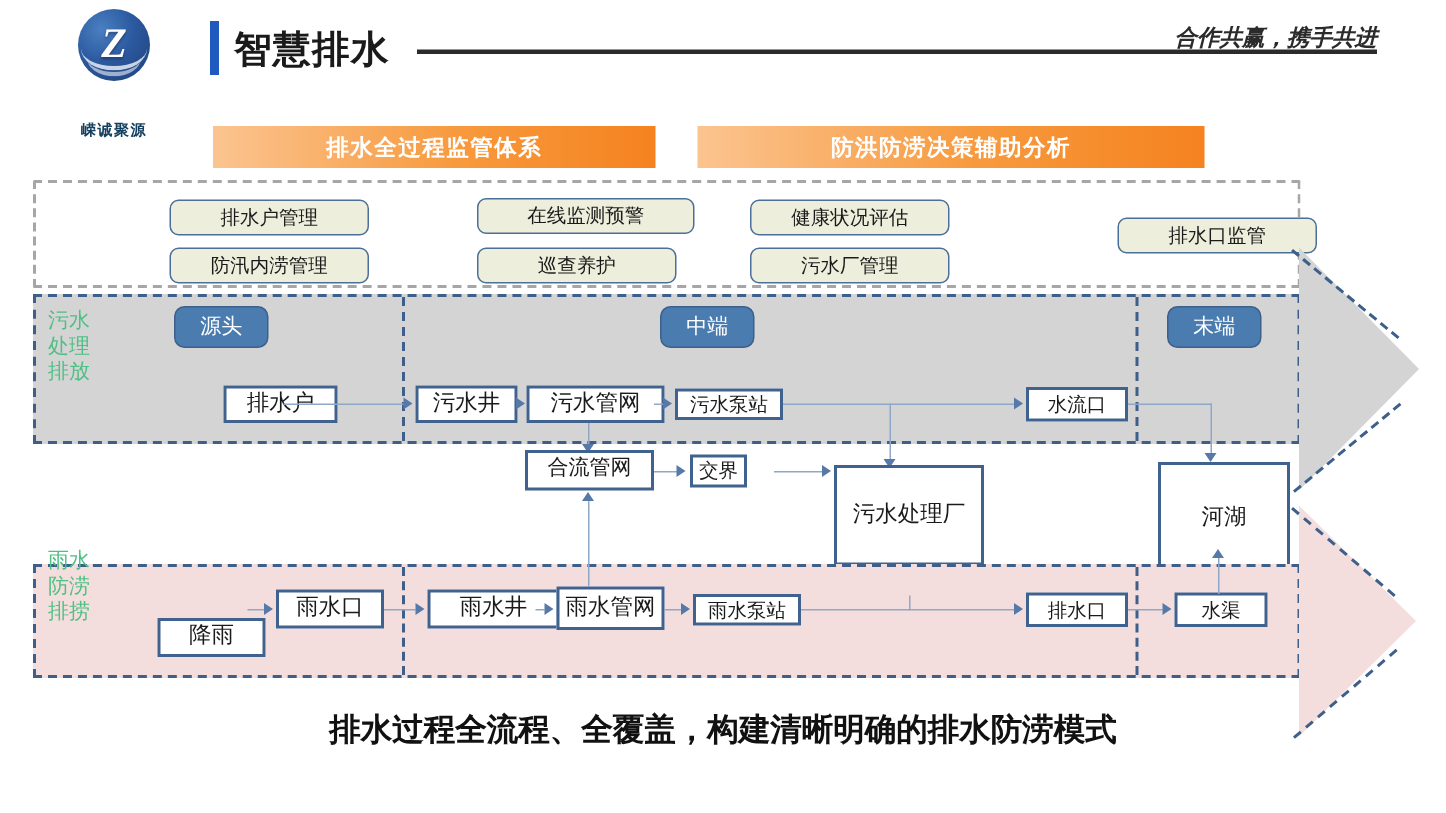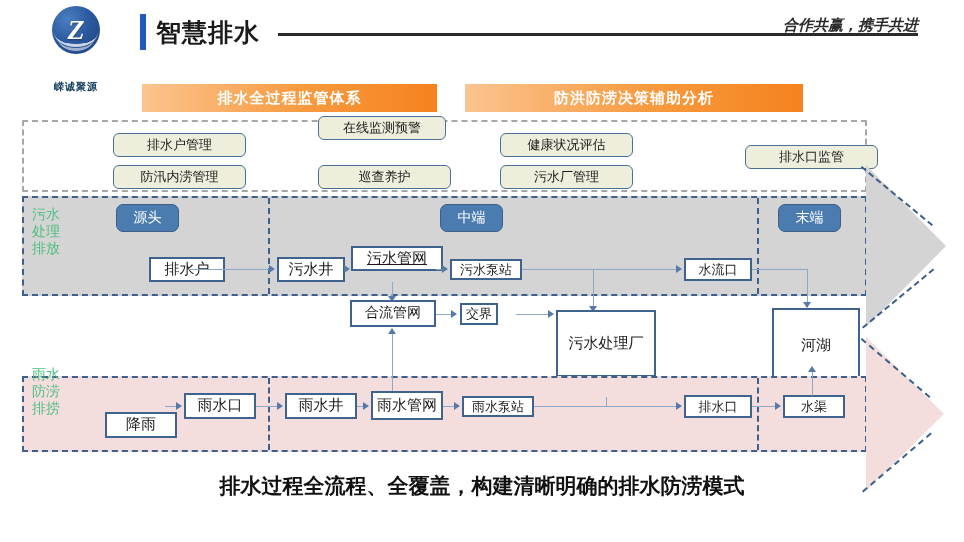--- a/index.html
+++ b/index.html
@@ -116,21 +116,21 @@
 <div class="abs" id="title-rule"></div>
 <div class="abs" id="slogan">合作共赢，携手共进</div>
 
 <div class="abs banner" id="banner-1">排水全过程监管体系</div>
 <div class="abs banner" id="banner-2">防洪防涝决策辅助分析</div>
 
 <div class="abs" id="band-top"></div>
 
 <div class="abs fbox" style="left:113px;top:133px;width:133px;font-family:Liberation Mono, monospace;">排水户管理</div>
 <div class="abs fbox" style="left:113px;top:165px;width:133px;">防汛内涝管理</div>
-<div class="abs fbox" style="left:318px;top:116px;width:128px;">在线监测预警</div>
+<div class="abs fbox" style="left:318px;top:132px;width:145px;">在线监测预警</div>
 <div class="abs fbox" style="left:318px;top:165px;width:133px;">巡查养护</div>
 <div class="abs fbox" style="left:500px;top:133px;width:133px;">健康状况评估</div>
 <div class="abs fbox" style="left:500px;top:165px;width:133px;">污水厂管理</div>
 <div class="abs fbox" style="left:745px;top:145px;width:133px;">排水口监管</div>
 
 <div class="abs" id="band-gray"></div>
 <div class="abs" id="arrow-gray"></div>
 <div class="abs" id="arrow-gray-o1"></div>
 <div class="abs" id="arrow-gray-o2"></div>
 
@@ -142,21 +142,21 @@
   <div>处理</div>
   <div>排放</div>
 </div>
 
 <div class="abs stage" style="left:116px;top:204px;width:63px;">源头</div>
 <div class="abs stage" style="left:440px;top:204px;width:63px;">中端</div>
 <div class="abs stage" style="left:778px;top:204px;width:63px;">末端</div>
 
 <div class="abs node n15" style="left:113px;top:257px;width:76px;height:25px;margin-left:36px;">排水户</div>
 <div class="abs node n15" style="left:277px;top:257px;width:68px;height:25px;">污水井</div>
-<div class="abs node n15" style="left:351px;top:246px;width:92px;height:25px;text-decoration:underline;">污水管网</div>
+<div class="abs node n15" style="left:351px;top:257px;width:92px;height:25px;">污水管网</div>
 <div class="abs node n13" style="left:450px;top:259px;width:72px;height:21px;">污水泵站</div>
 <div class="abs node n13" style="left:684px;top:258px;width:68px;height:23px;">水流口</div>
 
 <div class="abs hline" style="left:189px;top:269px;width:81px;"></div>
 <div class="abs ar-r" style="left:269px;top:265px;"></div>
 <div class="abs hline" style="left:345px;top:269px;width:2px;"></div>
 <div class="abs ar-r" style="left:344px;top:265px;"></div>
 <div class="abs hline" style="left:436px;top:269px;width:7px;"></div>
 <div class="abs ar-r" style="left:442px;top:265px;"></div>
 <div class="abs hline" style="left:522px;top:269px;width:154px;"></div>
@@ -194,21 +194,21 @@
 <div class="abs vdiv" style="left:757px;top:378px;height:72px;"></div>
 
 <div class="abs sidelab" style="left:32px;top:366px;width:44px;">
   <div>雨水</div>
   <div>防涝</div>
   <div>排捞</div>
 </div>
 
 <div class="abs node n15" style="left:105px;top:412px;width:72px;height:26px;">降雨</div>
 <div class="abs node n15" style="left:184px;top:393px;width:72px;height:26px;">雨水口</div>
-<div class="abs node n15" style="left:285px;top:393px;width:72px;height:26px;">雨水井</div>
+<div class="abs node n15" style="left:285px;top:393px;width:88px;height:26px;">雨水井</div>
 <div class="abs node n15" style="left:371px;top:391px;width:72px;height:29px;line-height:1.0;">雨水管网</div>
 <div class="abs node n13" style="left:462px;top:396px;width:72px;height:21px;">雨水泵站</div>
 <div class="abs node n13" style="left:684px;top:395px;width:68px;height:23px;">排水口</div>
 <div class="abs node n13" style="left:783px;top:395px;width:62px;height:23px;">水渠</div>
 
 <div class="abs hline" style="left:165px;top:406px;width:11px;"></div>
 <div class="abs ar-r" style="left:176px;top:402px;"></div>
 <div class="abs hline" style="left:256px;top:406px;width:21px;"></div>
 <div class="abs ar-r" style="left:277px;top:402px;"></div>
 <div class="abs hline" style="left:357px;top:406px;width:6px;"></div>

